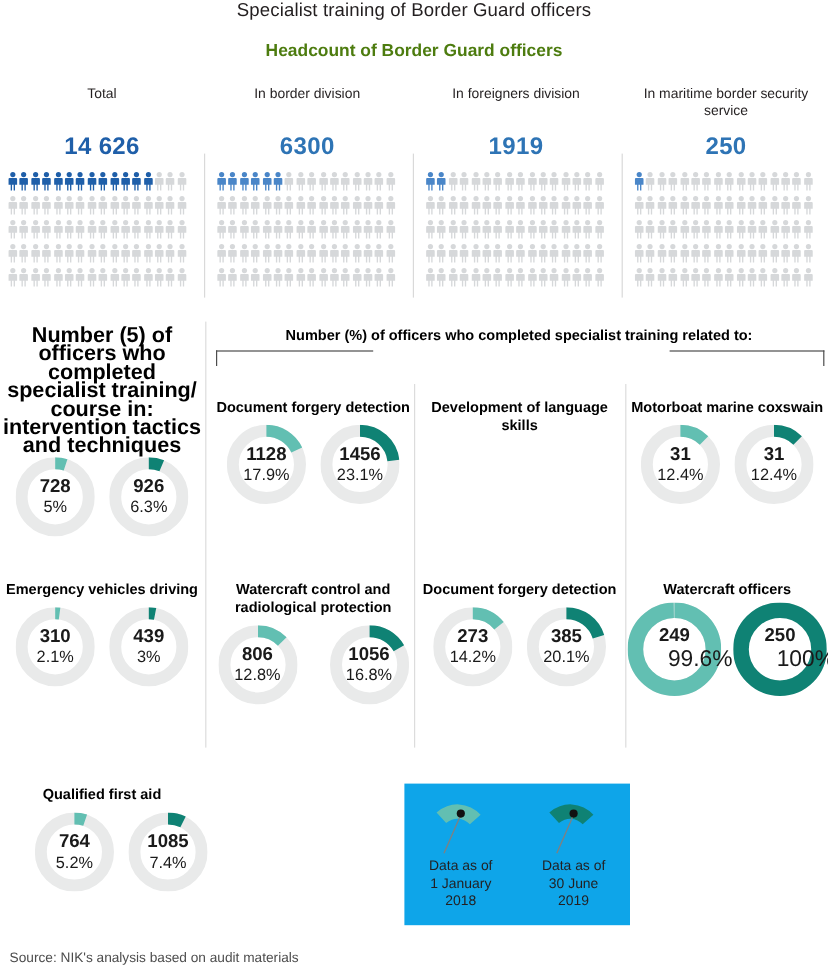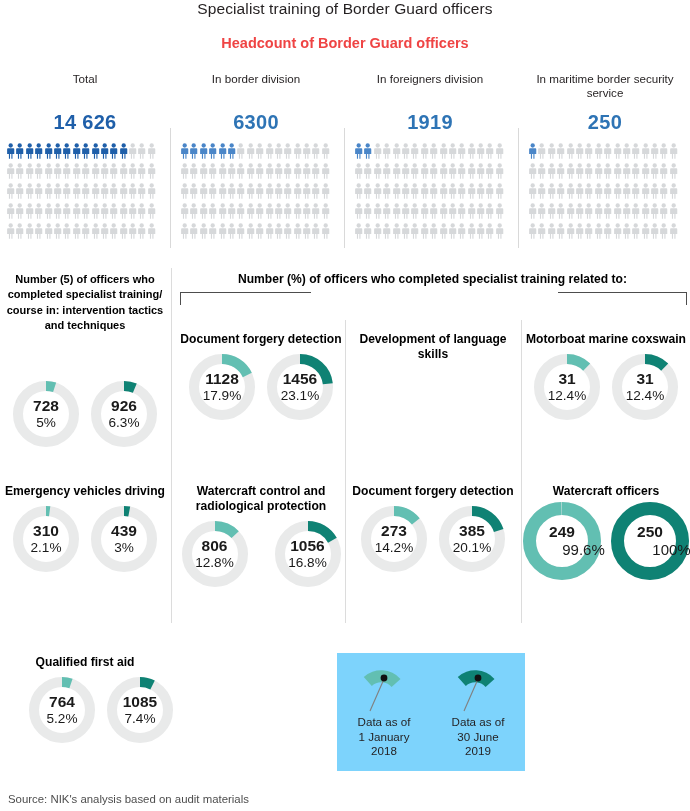--- a/index.html
+++ b/index.html
@@ -10,21 +10,21 @@
   }
   .page{position:relative;width:690px;height:811px;}
 
   
   .main-title{
     position:absolute;top:0px;left:0;width:690px;text-align:center;
     font-size:15.5px;font-weight:400;color:#231f20;letter-spacing:.1px;
   }
   .sub-title{
     position:absolute;top:35px;left:0;width:690px;text-align:center;
-    font-size:14.5px;font-weight:700;color:#ef4444;
+    font-size:14.5px;font-weight:700;color:#4d7c0f;
   }
 
   
   .hc-row{position:absolute;top:70px;left:0;width:690px;height:178px;}
   .hc-col{position:absolute;top:0;height:178px;}
   .hc-col.c0{left:0px;width:170px;}
   .hc-col.c1{left:172px;width:168px;}
   .hc-col.c2{left:346px;width:168px;}
   .hc-col.c3{left:520px;width:170px;}
   .hc-sep{
@@ -46,21 +46,21 @@
   .hc-col.c1 .pictogram,.hc-col.c2 .pictogram,.hc-col.c3 .pictogram{padding-left:8px;}
   .pic{
     width:9.4px;height:17px;margin:0 0 3px 0;flex:0 0 9.4px;
     display:block;
   }
   .pic svg{display:block;}
 
   
   .grp-head-left{
     position:absolute;left:0px;top:272px;width:170px;text-align:center;
-    font-size:11px;font-weight:700;line-height:15.4px;color:#000;
+    font-size:18px;font-weight:700;line-height:15.4px;color:#000;
   }
   .grp-head-right{
     position:absolute;left:175px;top:272px;width:515px;text-align:center;
     font-size:12.1px;font-weight:700;line-height:15.4px;color:#000;
   }
   .bracket{
     position:absolute;top:292px;height:12px;
     border-top:1.3px solid #4d4d4d;
   }
   .bracket.b-l{left:180px;width:130px;border-left:1.3px solid #4d4d4d;}
@@ -79,26 +79,26 @@
   .donut{position:relative;}
   .donut svg{display:block;}
   .donut .dtext{
     position:absolute;left:0;top:0;width:100%;height:100%;
     display:flex;flex-direction:column;align-items:center;justify-content:center;
     line-height:1.08;
   }
   .dnum{font-size:15.5px;font-weight:700;color:#1a1a1a;}
   .dpct{font-size:13.6px;font-weight:400;color:#1a1a1a;margin-top:1px;}
   .donut.big .dnum{font-size:15.5px;font-weight:700;}
-  .donut.big .dpct{font-size:15px;margin-left:43px;}
+  .donut.big .dpct{font-size:19px;margin-left:43px;}
 
   
   .legend{
     position:absolute;left:337px;top:653px;width:188px;height:118px;
-    background:#7dd3fc;
+    background:#0ea5e9;
   }
   .legend-item{position:absolute;width:94px;top:0;height:118px;}
   .legend-item.l0{left:0px;}
   .legend-item.l1{left:94px;}
   .legend-art{position:absolute;left:0;top:0;width:94px;height:62px;}
   .legend-text{
     position:absolute;left:0;top:62px;width:94px;text-align:center;
     font-size:11.6px;font-weight:400;line-height:14.5px;color:#231f20;
   }
 

